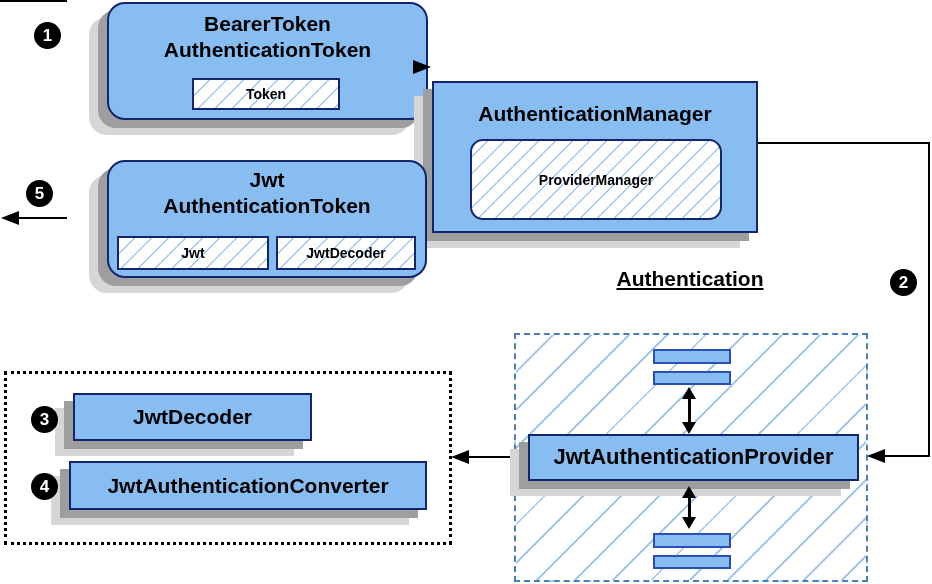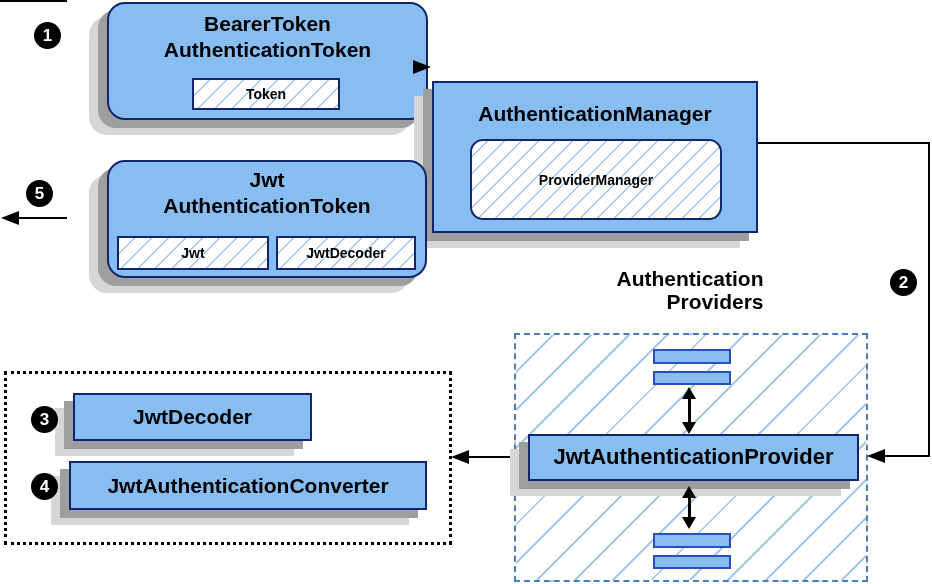--- a/index.html
+++ b/index.html
@@ -60,21 +60,21 @@
     border:2px dashed var(--dashed-border);
   }
   .dotted-container {
     position:absolute; box-sizing:border-box; z-index:1;
     background:#fff; border:3px dotted #000;
   }
   .bar {
     position:absolute; box-sizing:border-box; z-index:2;
     background:var(--box-fill); border:2px solid var(--bar-border);
   }
-  .heading { position:absolute; z-index:2; text-align:right; font-size:21px; line-height:23px; transform:translateX(-50%); }
+  .heading { position:absolute; z-index:2; text-align:left; font-size:21px; line-height:23px; transform:translateX(-50%);text-decoration:underline; }
 </style>
 </head>
 <body>
 
 <div id="stage">
 
   <div class="line" style="left:0; top:66; width:67px; height:2px;"></div>
 
   <div class="line" style="left:388px; top:66px; width:27px; height:2px;"></div>
   <div class="tri tri-right" style="left:413px; top:60px;"></div>
@@ -123,21 +123,20 @@
     <div class="inner hatch-fine" style="left:8px; top:74px; width:152px; height:34px;">
       <span>Jwt</span>
     </div>
     <div class="inner hatch-fine" style="left:167px; top:74px; width:140px; height:34px;">
       <span>JwtDecoder</span>
     </div>
   </div>
 
   <div class="heading" style="left:690px; top:267px;">
     <div>Authentication</div>
-    <div>Providers</div>
   </div>
 
   <div class="dashed-container hatch-wide" style="left:514px; top:333px; width:354px; height:249px;"></div>
 
   <div class="bar" style="left:653px; top:349px; width:78px; height:15px;"></div>
   <div class="bar" style="left:653px; top:371px; width:78px; height:14px;"></div>
 
   <div class="line" style="left:688px; top:395px; width:3px; height:34px; z-index:2;"></div>
   <div class="tri tri-up" style="left:682px; top:387px;"></div>
   <div class="tri tri-down" style="left:682px; top:422px;"></div>

